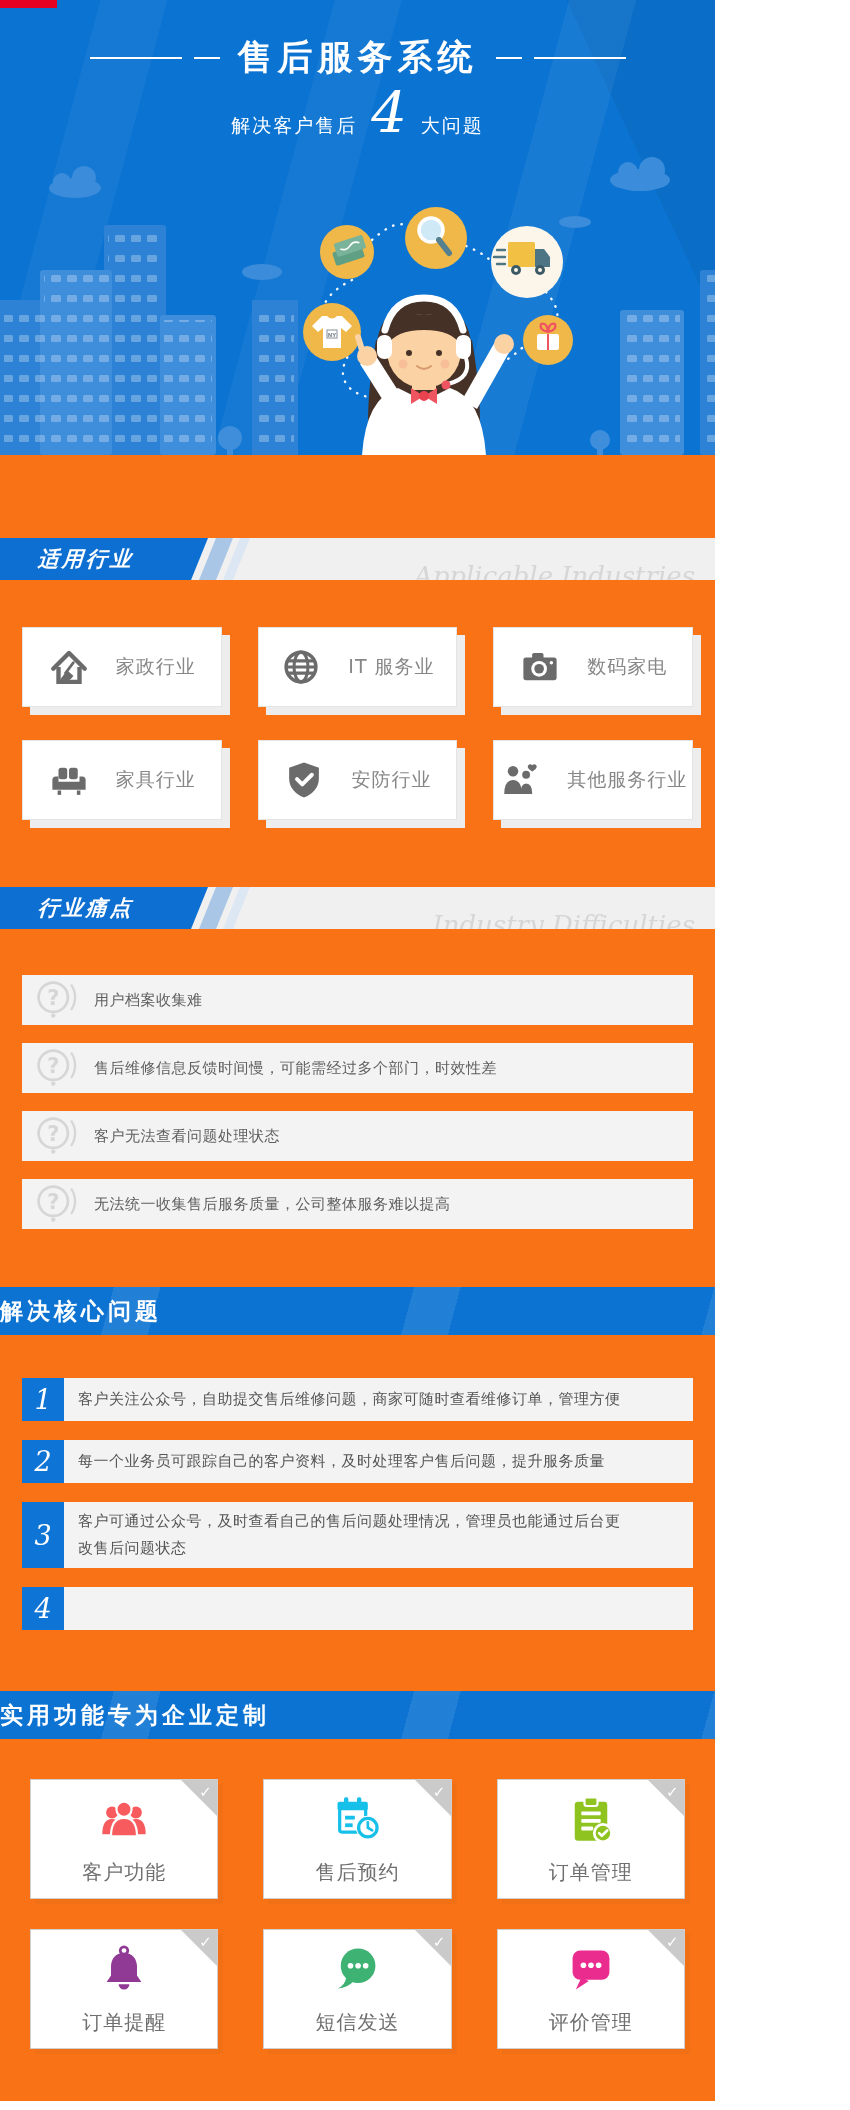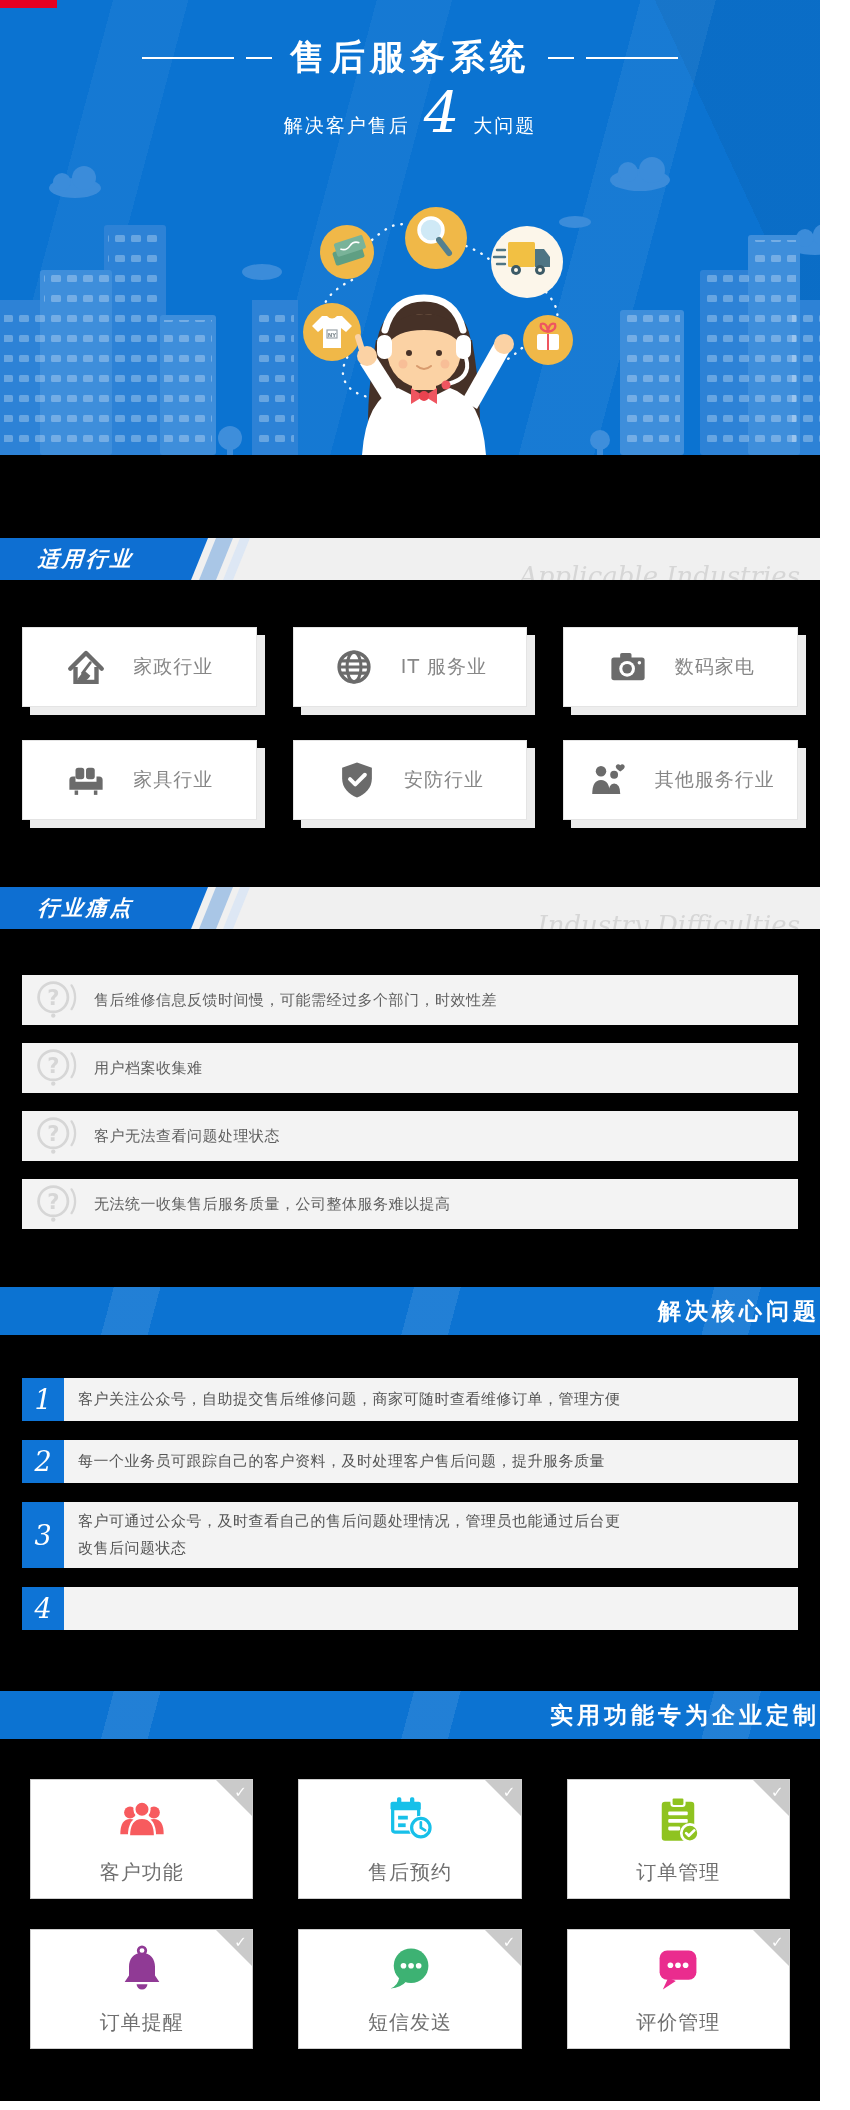--- a/index.html
+++ b/index.html
@@ -1,17 +1,17 @@
 <!DOCTYPE html>
 <html lang="zh"><head>
 <meta charset="utf-8">
 <style>
   html,body{margin:0;padding:0;background:#fff;}
   body{width:850px;font-family:"DejaVu Sans","Liberation Sans",sans-serif;-webkit-font-smoothing:antialiased;}
-  .page{width:820px;overflow:hidden;background:#000000;}
+  .page{width:715px;overflow:hidden;background:#f97316;}
 
   
   .hero{position:relative;height:455px;background:#0b73d1;overflow:hidden;}
   .hero::before{content:"";position:absolute;inset:0;pointer-events:none;background:
     linear-gradient(105deg,transparent 0 12%,rgba(255,255,255,.045) 12% 20%,transparent 20% 40%,
       rgba(255,255,255,.045) 40% 48%,transparent 48% 68%,rgba(255,255,255,.055) 68% 76%,transparent 76%),
     linear-gradient(245deg,rgba(0,0,0,.05) 0 16%,transparent 16%);}
   .hero-redbar{position:absolute;top:0;left:0;width:57px;height:8px;background:#e60021;}
   .hero-title-row{position:relative;display:flex;align-items:center;justify-content:center;padding-top:40px;}
   .seg{height:2px;background:#fff;}
@@ -39,21 +39,21 @@
   .ind-icon{width:42px;height:42px;color:#6b6b6b;flex:0 0 auto;}
   .ind-label{font-size:19px;color:#878787;letter-spacing:1px;white-space:nowrap;}
 
   
   .pain-list{padding:46px 22px 0 22px;display:flex;flex-direction:column;gap:18px;}
   .pain-row{height:50px;background:#f3f3f3;display:flex;align-items:center;}
   .q-icon{width:44px;height:44px;color:#d6d6d6;margin-left:12px;flex:0 0 auto;}
   .pain-text{margin-left:16px;font-size:15px;color:#5f5f5f;letter-spacing:.5px;}
 
   
-  .banner{height:48px;line-height:48px;text-align:right;color:#fff;font-size:23px;font-weight:bold;letter-spacing:4px;
+  .banner{height:48px;line-height:48px;text-align:left;color:#fff;font-size:23px;font-weight:bold;letter-spacing:4px;
     background-color:#0c73d2;
     background-image:repeating-linear-gradient(105deg,rgba(255,255,255,0) 0 110px,rgba(255,255,255,.09) 110px 155px,rgba(255,255,255,0) 155px 290px);}
   .banner.solve{margin-top:58px;}
   .banner.feat{margin-top:61px;}
 
   
   .solve-list{padding:43px 22px 0 22px;display:flex;flex-direction:column;gap:19px;}
   .solve-row{display:flex;align-items:stretch;background:#f3f3f3;min-height:43px;}
   .solve-num{flex:0 0 42px;background:#0e74d6;color:#fff;display:flex;align-items:center;justify-content:center;
     font-family:"DejaVu Serif","Liberation Serif",serif;font-style:italic;font-size:27px;}
@@ -384,30 +384,30 @@
   </div>
 
   <div class="pain-list">
 
       <div class="pain-row">
         <span class="q-icon">
           <svg class="svgic" viewBox="0 0 48 48">
             <use href="#question"></use>
           </svg>
         </span>
-        <span class="pain-text">售后维修信息反馈时间慢，可能需经过多个部门，时效性差</span>
+        <span class="pain-text">用户档案收集难</span>
       </div>
 
       <div class="pain-row">
         <span class="q-icon">
           <svg class="svgic" viewBox="0 0 48 48">
             <use href="#question"></use>
           </svg>
         </span>
-        <span class="pain-text">用户档案收集难</span>
+        <span class="pain-text">售后维修信息反馈时间慢，可能需经过多个部门，时效性差</span>
       </div>
 
       <div class="pain-row">
         <span class="q-icon">
           <svg class="svgic" viewBox="0 0 48 48">
             <use href="#question"></use>
           </svg>
         </span>
         <span class="pain-text">客户无法查看问题处理状态</span>
       </div>

